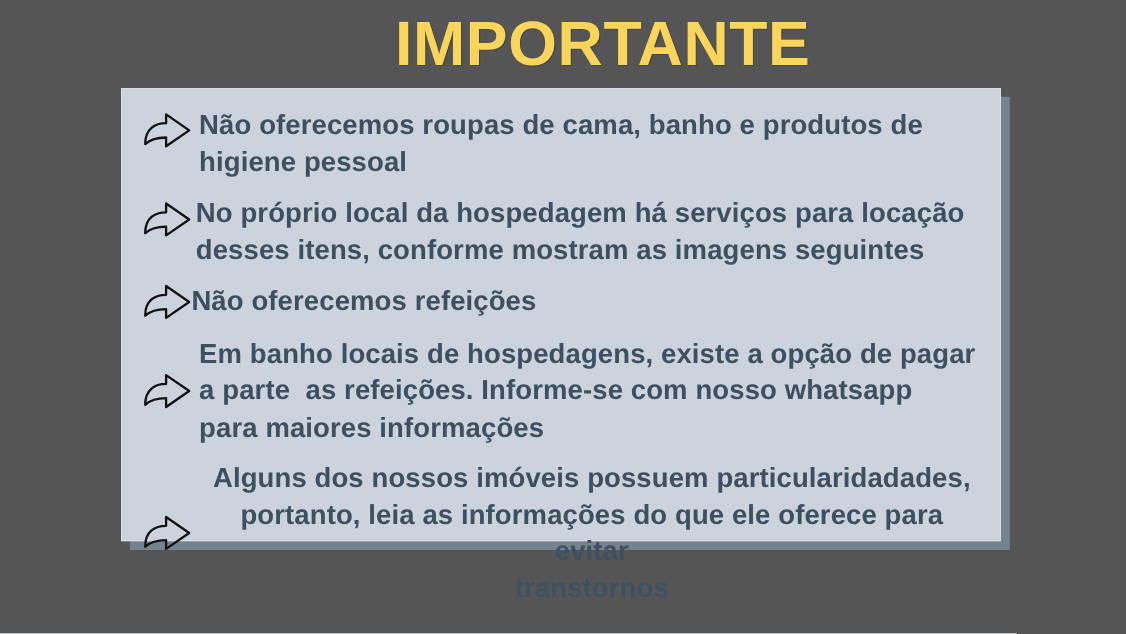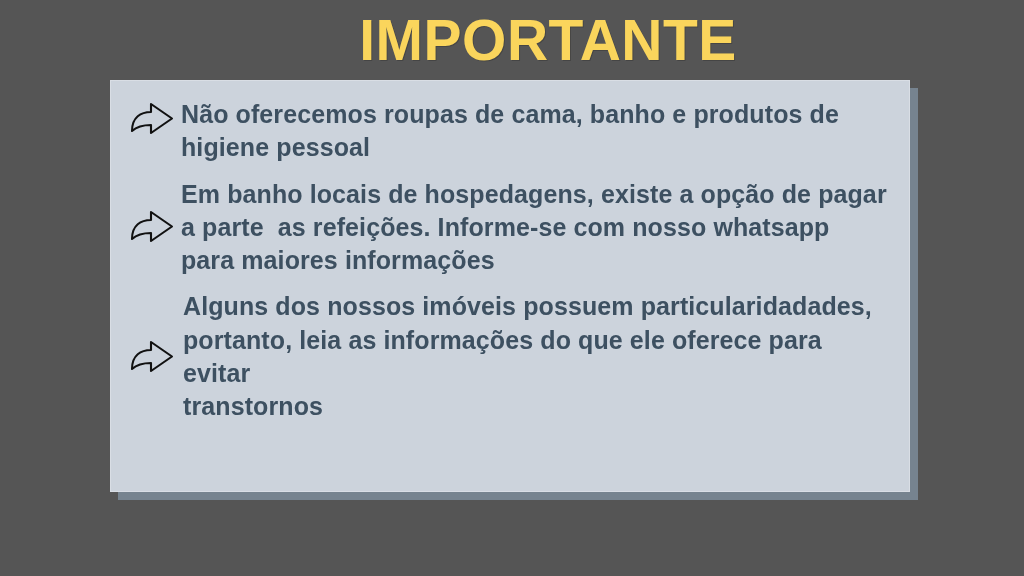--- a/index.html
+++ b/index.html
@@ -86,21 +86,21 @@
     font-weight: bold;
     color: #3d5061;
     line-height: 1.33;
     white-space: pre-wrap;
     letter-spacing: 0.1px;
   }
   .b1 .btext { padding-top: 1px; }
   .b2 .btext { margin-left: -3px; }
   .b3 .btext { margin-left: -7px; }
   .b4 .btext { margin-left: 0px; }
-  .b5 .btext { margin-left: 2px; }
+  .b5 .btext { margin-left: 2px; text-align: center; }
 </style>
 </head>
 <body>
 
 <div id="slide">
 
   <div id="title">IMPORTANTE</div>
 
   <div id="panel-shadow"></div>
 
@@ -110,21 +110,38 @@
       <div class="bullet b1">
         <span class="arrow-wrap">
           <svg width="46" height="36" viewBox="0 0 46 36" aria-hidden="true">
             <path d="M3 30 C3 16 12 11 22 11 L22 3 L43 17.5 L22 32 L22 24 C14 24 8 25.5 3 30 Z" fill="none" stroke="#111111" stroke-width="2.1" stroke-linejoin="round"></path>
           </svg>
         </span>
         <span class="btext">Não oferecemos roupas de cama, banho e produtos de
 higiene pessoal</span>
       </div>
 
+      <div class="bullet b2">
+        <span class="arrow-wrap">
+          <svg width="46" height="36" viewBox="0 0 46 36" aria-hidden="true">
+            <path d="M3 30 C3 16 12 11 22 11 L22 3 L43 17.5 L22 32 L22 24 C14 24 8 25.5 3 30 Z" fill="none" stroke="#111111" stroke-width="2.1" stroke-linejoin="round"></path>
+          </svg>
+        </span>
+        <span class="btext">No próprio local da hospedagem há serviços para locação
+desses itens, conforme mostram as imagens seguintes</span>
+      </div>
 
+      <div class="bullet b3 center-arrow">
+        <span class="arrow-wrap">
+          <svg width="46" height="36" viewBox="0 0 46 36" aria-hidden="true">
+            <path d="M3 30 C3 16 12 11 22 11 L22 3 L43 17.5 L22 32 L22 24 C14 24 8 25.5 3 30 Z" fill="none" stroke="#111111" stroke-width="2.1" stroke-linejoin="round"></path>
+          </svg>
+        </span>
+        <span class="btext">Não oferecemos refeições</span>
+      </div>
 
       <div class="bullet b4 center-arrow">
         <span class="arrow-wrap">
           <svg width="46" height="36" viewBox="0 0 46 36" aria-hidden="true">
             <path d="M3 30 C3 16 12 11 22 11 L22 3 L43 17.5 L22 32 L22 24 C14 24 8 25.5 3 30 Z" fill="none" stroke="#111111" stroke-width="2.1" stroke-linejoin="round"></path>
           </svg>
         </span>
         <span class="btext">Em banho locais de hospedagens, existe a opção de pagar
 a parte  as refeições. Informe-se com nosso whatsapp
 para maiores informações</span>

